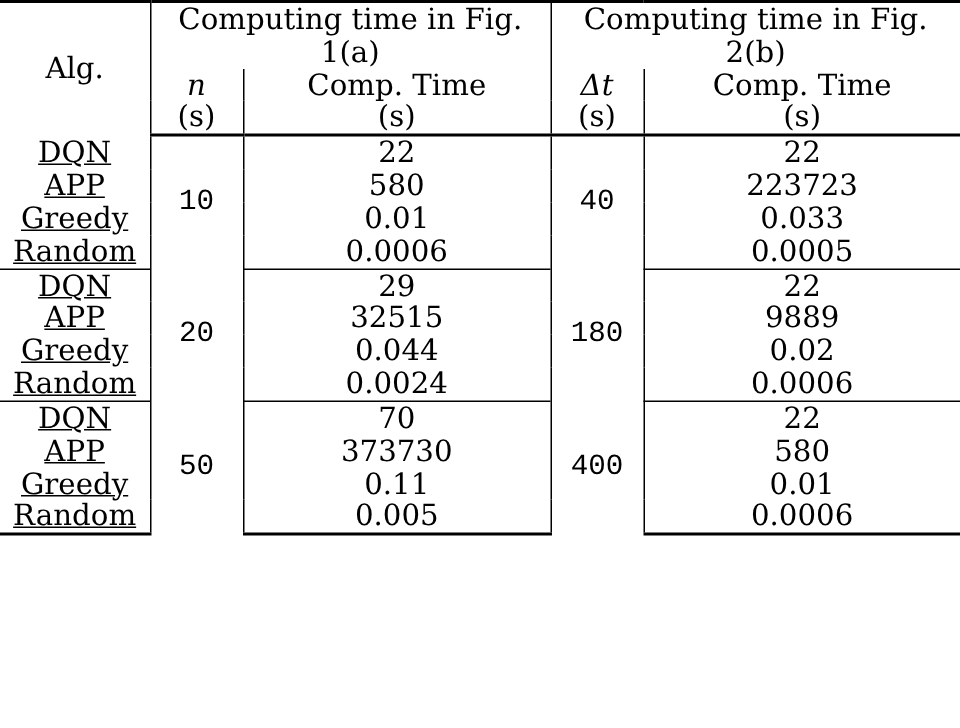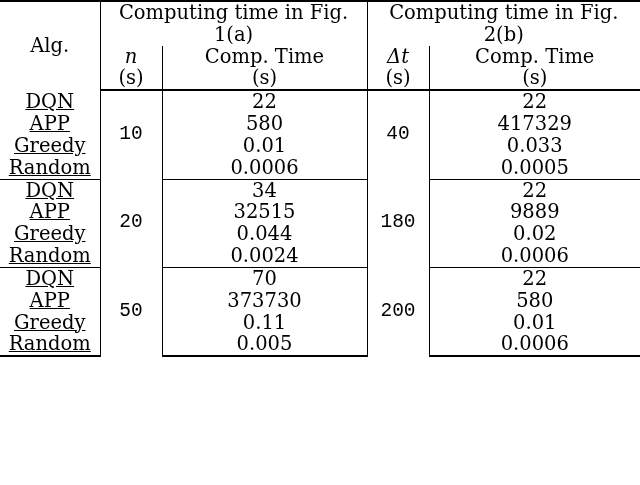--- a/index.html
+++ b/index.html
@@ -100,37 +100,37 @@
       <tr>
         <td class="cell-pad alg-cell">DQN</td>
         <td class="cell-pad vl-left group-n" rowspan="4">10</td>
         <td class="cell-pad vl-left">22</td>
         <td class="cell-pad vl-left group-n" rowspan="4">40</td>
         <td class="cell-pad vl-left">22</td>
       </tr>
       <tr>
         <td class="cell-pad alg-cell">APP</td>
         <td class="cell-pad vl-left">580</td>
-        <td class="cell-pad vl-left">417329</td>
+        <td class="cell-pad vl-left">223723</td>
       </tr>
       <tr>
         <td class="cell-pad alg-cell">Greedy</td>
         <td class="cell-pad vl-left">0.01</td>
         <td class="cell-pad vl-left">0.033</td>
       </tr>
       <tr class="rule-thin-bottom">
         <td class="cell-pad alg-cell">Random</td>
         <td class="cell-pad vl-left">0.0006</td>
         <td class="cell-pad vl-left">0.0005</td>
       </tr>
 
       <tr>
         <td class="cell-pad alg-cell">DQN</td>
         <td class="cell-pad vl-left group-n" rowspan="4">20</td>
-        <td class="cell-pad vl-left">34</td>
+        <td class="cell-pad vl-left">29</td>
         <td class="cell-pad vl-left group-n" rowspan="4">180</td>
         <td class="cell-pad vl-left">22</td>
       </tr>
       <tr>
         <td class="cell-pad alg-cell">APP</td>
         <td class="cell-pad vl-left">32515</td>
         <td class="cell-pad vl-left">9889</td>
       </tr>
       <tr>
         <td class="cell-pad alg-cell">Greedy</td>
@@ -140,21 +140,21 @@
       <tr class="rule-thin-bottom">
         <td class="cell-pad alg-cell">Random</td>
         <td class="cell-pad vl-left">0.0024</td>
         <td class="cell-pad vl-left">0.0006</td>
       </tr>
 
       <tr>
         <td class="cell-pad alg-cell">DQN</td>
         <td class="cell-pad vl-left group-n" rowspan="4">50</td>
         <td class="cell-pad vl-left">70</td>
-        <td class="cell-pad vl-left group-n" rowspan="4">200</td>
+        <td class="cell-pad vl-left group-n" rowspan="4">400</td>
         <td class="cell-pad vl-left">22</td>
       </tr>
       <tr>
         <td class="cell-pad alg-cell">APP</td>
         <td class="cell-pad vl-left">373730</td>
         <td class="cell-pad vl-left">580</td>
       </tr>
       <tr>
         <td class="cell-pad alg-cell">Greedy</td>
         <td class="cell-pad vl-left">0.11</td>

